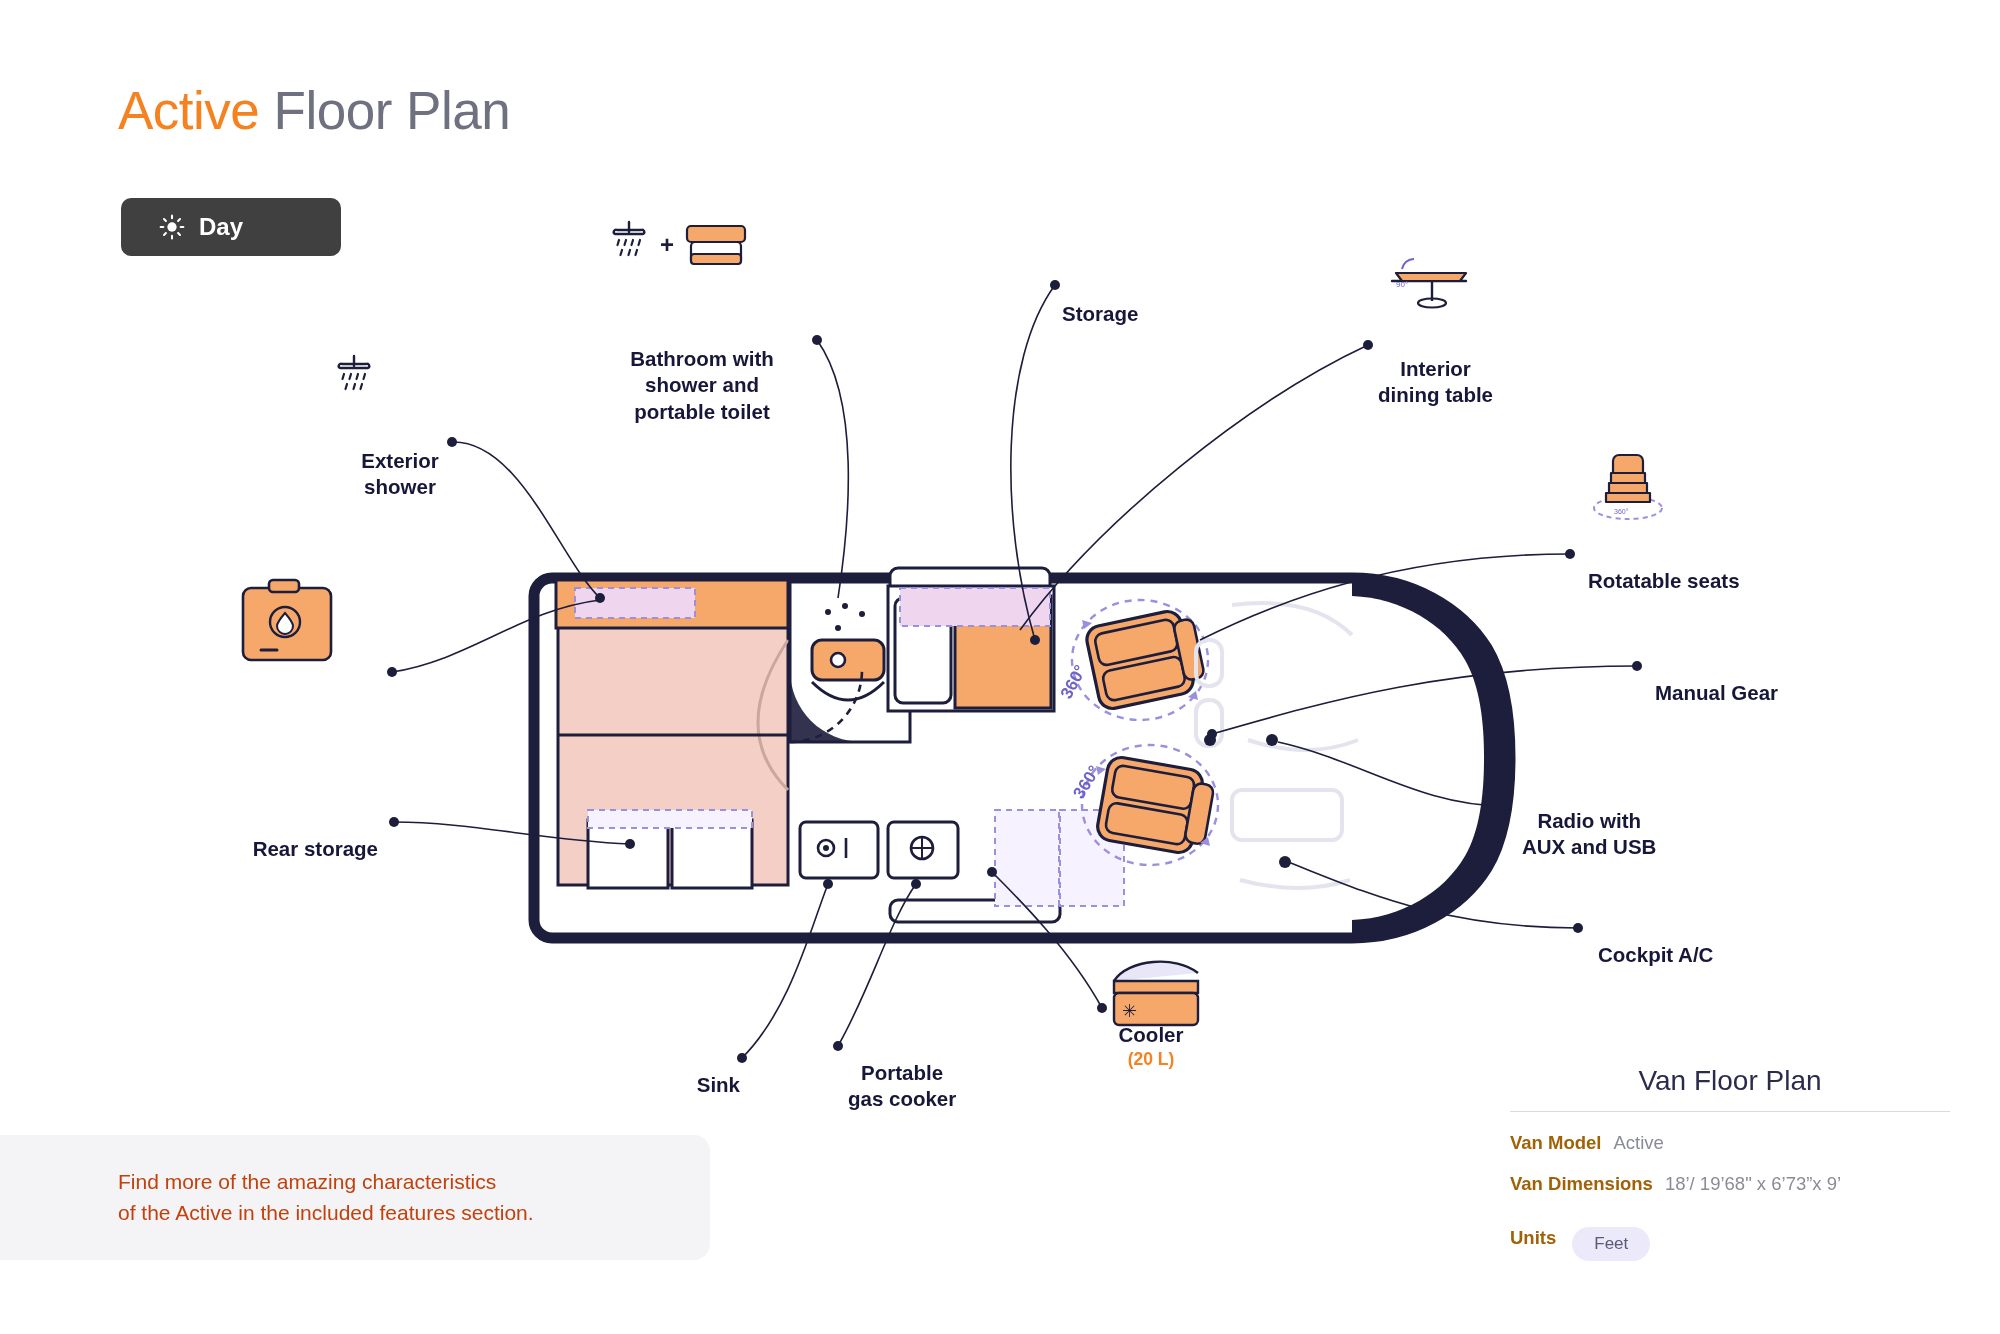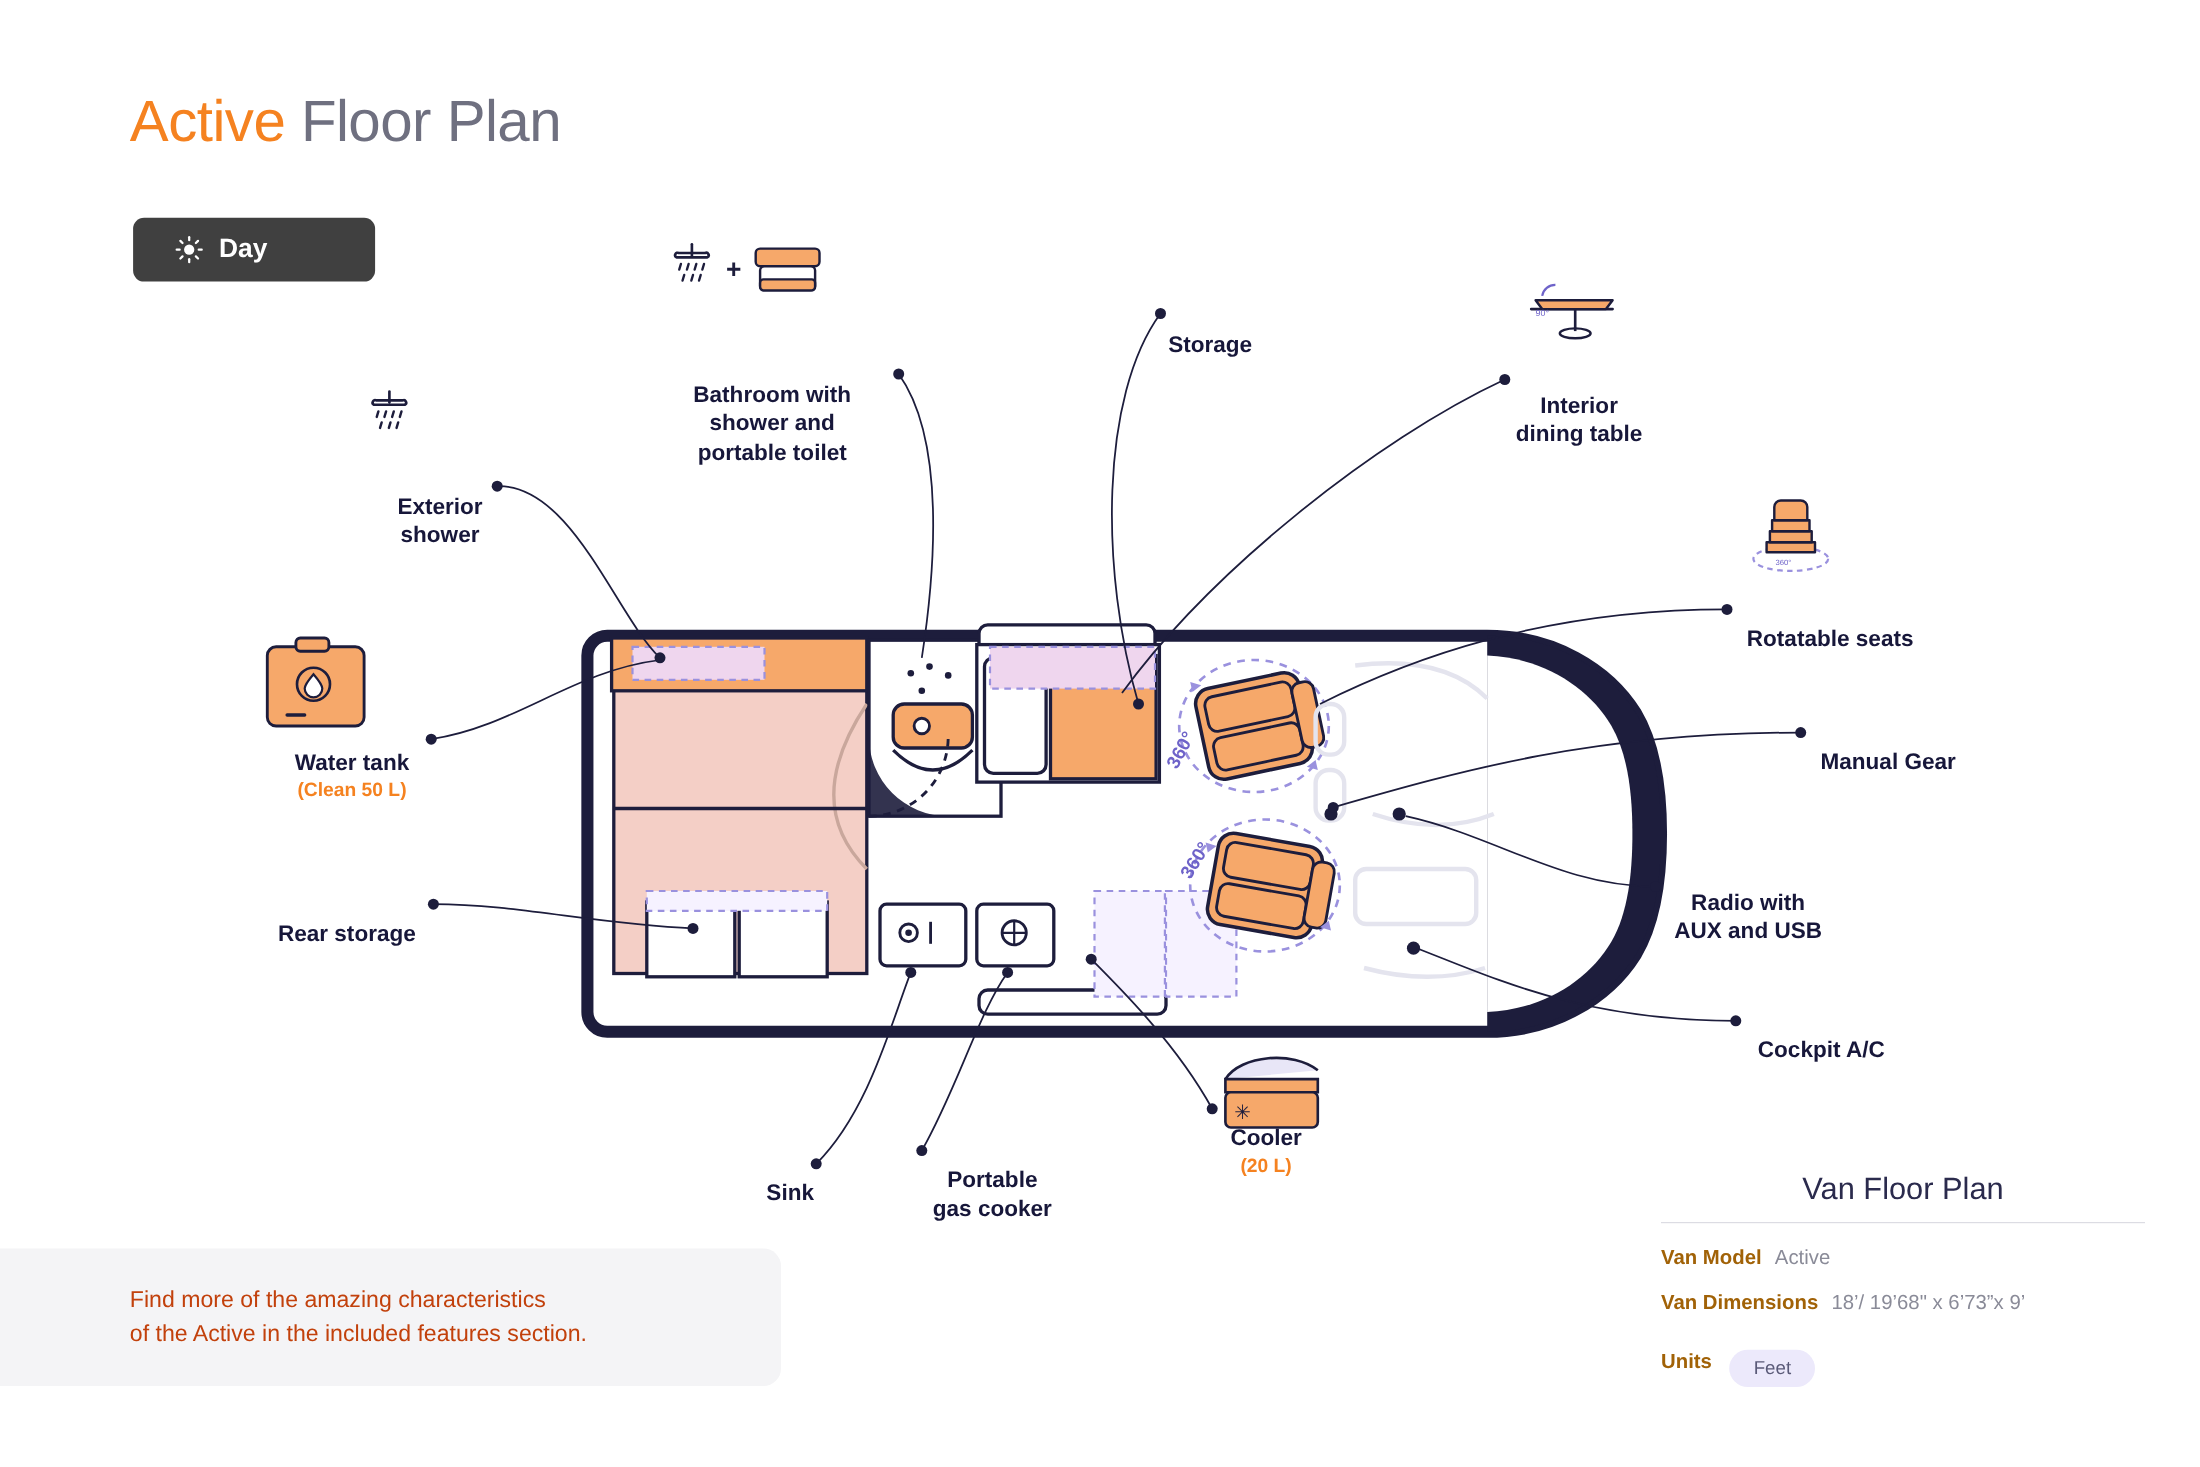--- a/index.html
+++ b/index.html
@@ -423,24 +423,20 @@
 
   <div class="label" style="left:1522px; top:782px;">
     <span>Radio with
 AUX and USB</span>
   </div>
 
   <div class="label" style="left:1598px; top:916px;">
     <span>Cockpit A/C</span>
   </div>
 
-  <div class="label center" style="left:230px; top:655px; width:180px;">
-    <span>Water tank</span>
-    <span class="sub">(Clean 50 L)</span>
-  </div>
 
   <div class="label right" style="left:138px; top:810px; width:240px;">
     <span>Rear storage</span>
   </div>
 
   <div class="label right" style="left:560px; top:1046px; width:180px;">
     <span>Sink</span>
   </div>
 
   <div class="label" style="left:848px; top:1034px;">

